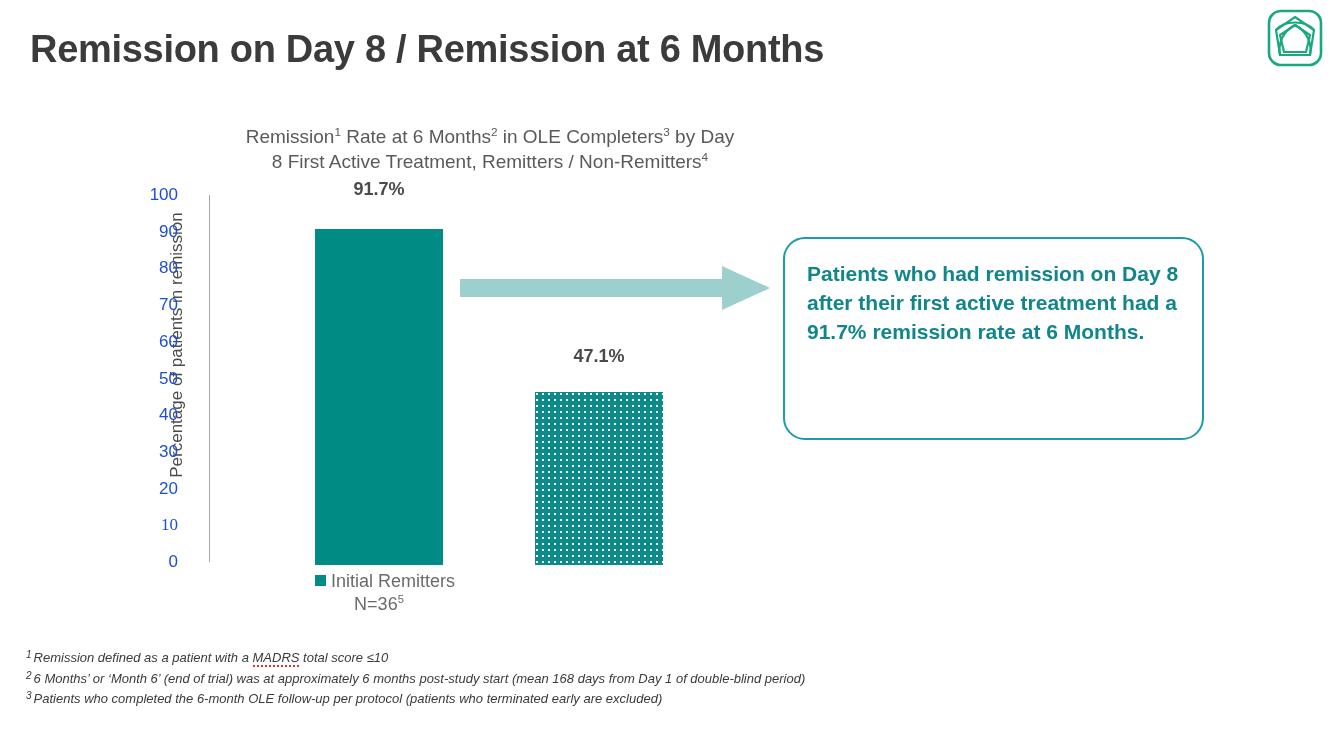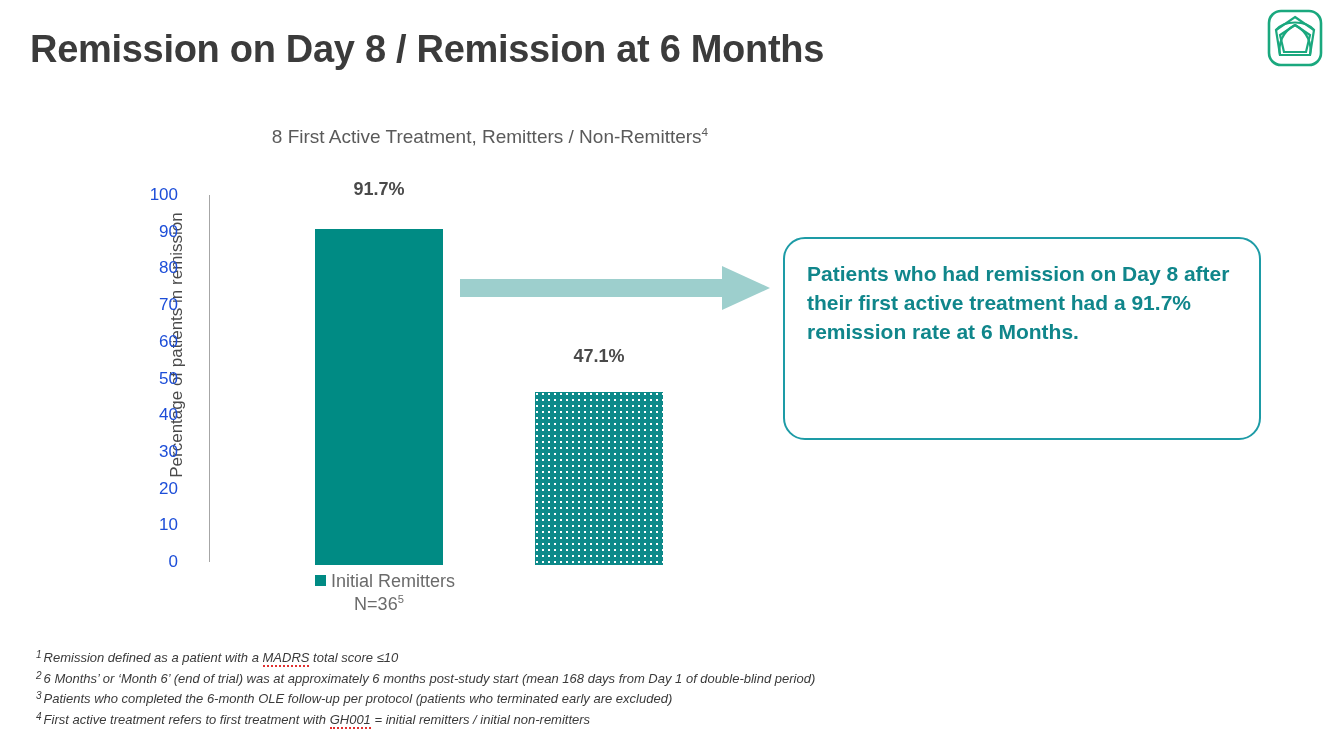--- a/index.html
+++ b/index.html
@@ -155,21 +155,21 @@
     top: 266px;
     width: 310px;
     height: 44px;
   }
 
   
   #callout-box {
     position: absolute;
     left: 783px;
     top: 237px;
-    width: 478px;
+    width: 421px;
     height: 203px;
     border: 2px solid #1d9ba6;
     border-radius: 22px;
     background: #ffffff;
     box-sizing: border-box;
     padding: 20px 22px 0 22px;
   }
   #callout-heading {
     font-size: 21px;
     font-weight: bold;
@@ -179,21 +179,21 @@
   #callout-body {
     margin-top: 16px;
     font-size: 17px;
     line-height: 23px;
     color: #3d3d3d;
   }
 
   
   #footnotes {
     position: absolute;
-    left: 36px;
+    left: 26px;
     top: 646px;
     font-style: italic;
     font-size: 13px;
     line-height: 17.5px;
     color: #3a3a3a;
   }
   .footnote-line { white-space: nowrap; }
   .fn-marker { font-size: 10px; vertical-align: 4px; margin-right: 2px; }
   .spellcheck {
     border-bottom: 2px dotted #e03030;
@@ -210,37 +210,38 @@
 <svg id="brand-logo" viewBox="0 0 58 60" xmlns="http://www.w3.org/2000/svg">
   <rect x="3" y="3" width="52" height="54" rx="12" ry="12" fill="none" stroke="#1aa87e" stroke-width="2.6"></rect>
   <path d="M29 9 L48 22 L44 47 L14 47 L10 22 Z" fill="none" stroke="#1aa87e" stroke-width="2.2"></path>
   <path d="M29 17 L44 27 L40 44 L18 44 L14 27 Z" fill="none" stroke="#1aa87e" stroke-width="2.2"></path>
   <path d="M10 22 C18 12 40 12 48 22" fill="none" stroke="#1aa87e" stroke-width="2.2"></path>
   <path d="M14 47 C12 36 16 24 29 17" fill="none" stroke="#1aa87e" stroke-width="2.2"></path>
   <path d="M44 47 C46 36 42 24 29 17" fill="none" stroke="#1aa87e" stroke-width="2.2"></path>
 </svg>
 
 <div id="chart-title">
+  <div><span>Remission</span><sup>1</sup><span> Rate at 6 Months</span><sup>2</sup><span> in OLE Completers</span><sup>3</sup><span> by Day</span></div>
   <div><span>8 First Active Treatment, Remitters / Non-Remitters</span><sup>4</sup></div>
 </div>
 
 <div id="chart-plot">
 
   <div id="y-axis-label">Percentage of patients in remission</div>
 
   <div class="y-tick" style="top:10px;">100</div>
   <div class="y-tick" style="top:46.7px;">90</div>
   <div class="y-tick" style="top:83.4px;">80</div>
   <div class="y-tick" style="top:120.1px;">70</div>
   <div class="y-tick" style="top:156.8px;">60</div>
   <div class="y-tick" style="top:193.5px;">50</div>
   <div class="y-tick" style="top:230.2px;">40</div>
   <div class="y-tick" style="top:266.9px;">30</div>
   <div class="y-tick" style="top:303.6px;text-align:right;">20</div>
-  <div class="y-tick" style="top:340.3px;">10</div>
+  <div class="y-tick" style="top:340.3px;font-family:Liberation Serif, serif;">10</div>
   <div class="y-tick" style="top:377px;">0</div>
 
   <div id="axis-line"></div>
 
   <div class="bar-value" id="value-remitters">91.7%</div>
   <div class="bar-value" id="value-nonremitters">47.1%</div>
 
   <div class="bar" id="bar-remitters" style="height:336.5px;"></div>
   <div class="bar" id="bar-nonremitters" style="height:172.8px;"></div>
 </div>
@@ -257,15 +258,14 @@
 </svg>
 
 <div id="callout-box">
   <div id="callout-heading">Patients who had remission on Day 8 after their first active treatment had a 91.7% remission rate at 6 Months.</div>
 </div>
 
 <div id="footnotes">
   <div class="footnote-line"><span class="fn-marker">1</span><span>Remission defined as a patient with a </span><span class="spellcheck">MADRS</span><span> total score ≤10</span></div>
   <div class="footnote-line"><span class="fn-marker">2</span><span>6 Months’ or ‘Month 6’ (end of trial) was at approximately 6 months post-study start (mean 168 days from Day 1 of double-blind period)</span></div>
   <div class="footnote-line"><span class="fn-marker">3</span><span>Patients who completed the 6-month OLE follow-up per protocol (patients who terminated early are excluded)</span></div>
-  <div class="footnote-line"><span class="fn-marker">4</span><span>First active treatment refers to first treatment with </span><span class="spellcheck">GH001</span><span> = initial remitters / initial non-remitters</span></div>
   <div class="footnote-line"></div>
 </div>
 
 </body></html>

